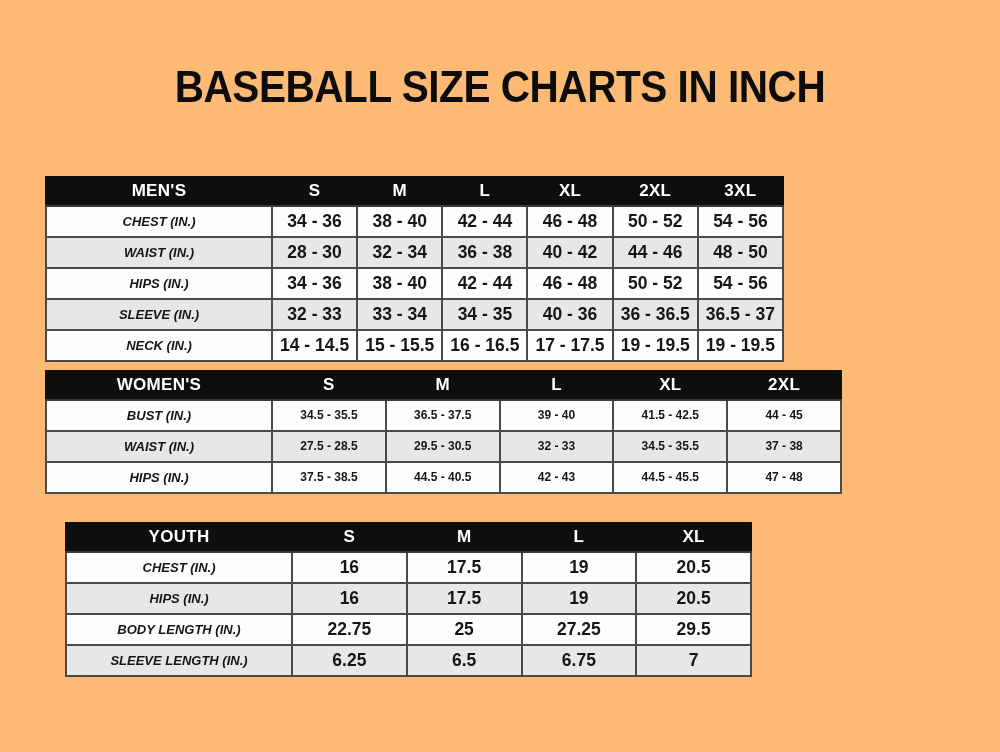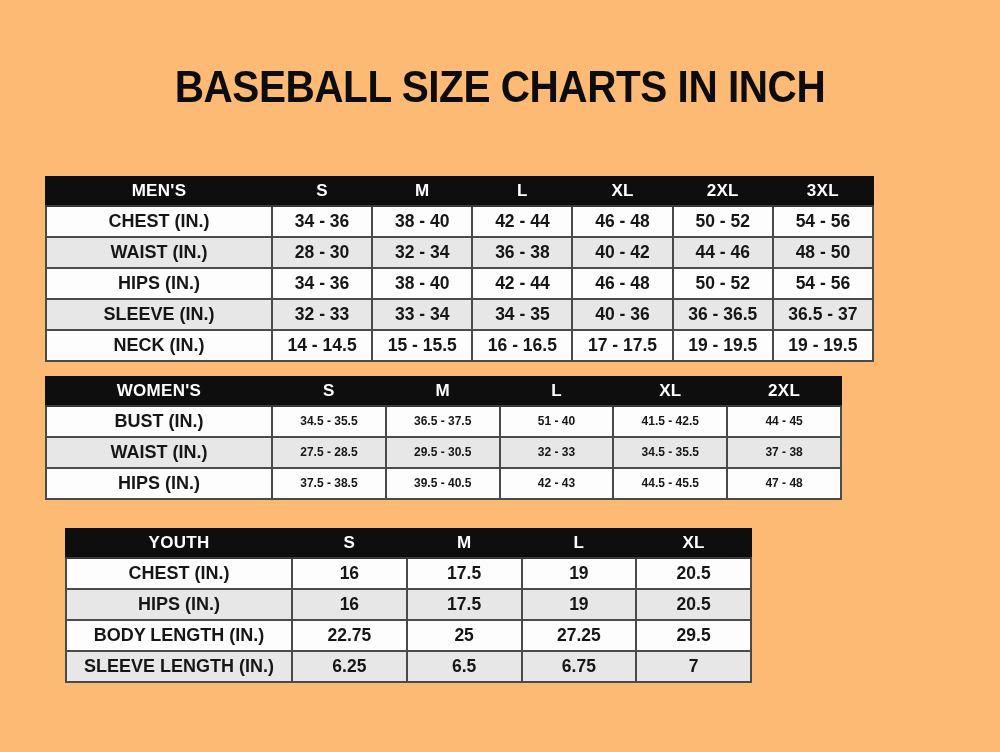--- a/index.html
+++ b/index.html
@@ -11,37 +11,37 @@
     margin:62px 0 0 0;text-align:center;
     font-size:45px;font-weight:bold;color:#0c0c0c;
     letter-spacing:-0.5px;transform:scaleX(0.90);transform-origin:50% 50%;
     line-height:1.1;white-space:nowrap;
   }
   .tbl-wrap{margin-left:45px;}
   table.size-table{
     border-collapse:collapse;table-layout:fixed;
     background:#fdfdfd;
   }
-  .tbl-mens{width:829px;margin-top:64px;padding-left:26px;}
-  .tbl-womens{width:797px;margin-top:14px;padding-left:12px;}
+  .tbl-mens{width:739px;margin-top:64px;padding-left:26px;}
+  .tbl-womens{width:797px;margin-top:8px;padding-left:12px;}
   .tbl-youth{width:687px;margin-top:28px;margin-left:20px;}
   col.label-col{width:226px;}
   .size-table th,.size-table td{
     border:2px solid #4a4a4a;
     text-align:center;vertical-align:middle;
     font-weight:bold;color:#161616;
     font-size:17.5px;padding:0;height:29px;
     overflow:hidden;white-space:nowrap;
   }
   .size-table thead th{
     background:#0e0e0e;color:#ffffff;border-color:#0e0e0e;
     height:27px;font-size:17px;letter-spacing:0.3px;
     border-bottom:2px solid #3a3a3a;
   }
-  .size-table tbody th{font-size:18px;}
+  .size-table tbody th{font-size:13px;font-style:italic;}
   .tbl-womens td{font-size:12px;}
   .size-table tbody tr{background:#fdfdfd;}
   .size-table tbody tr.alt{background:#e7e7e7;}
 </style>
 </head>
 <body>
 
 <div class="page">
   <h1 class="title">BASEBALL SIZE CHARTS IN INCH</h1>
   <div class="tbl-wrap">
@@ -133,36 +133,36 @@
             <th>L</th>
             <th>XL</th>
             <th>2XL</th>
           </tr>
         </thead>
         <tbody>
           <tr>
             <th>BUST (IN.)</th>
             <td>34.5 - 35.5</td>
             <td>36.5 - 37.5</td>
-            <td>51 - 40</td>
+            <td>39 - 40</td>
             <td>41.5 - 42.5</td>
             <td>44 - 45</td>
           </tr>
           <tr class="alt">
             <th>WAIST (IN.)</th>
             <td>27.5 - 28.5</td>
             <td>29.5 - 30.5</td>
             <td>32 - 33</td>
             <td>34.5 - 35.5</td>
             <td>37 - 38</td>
           </tr>
           <tr>
             <th>HIPS (IN.)</th>
             <td>37.5 - 38.5</td>
-            <td>39.5 - 40.5</td>
+            <td>44.5 - 40.5</td>
             <td>42 - 43</td>
             <td>44.5 - 45.5</td>
             <td>47 - 48</td>
           </tr>
         </tbody>
       </table>
     </div>
   <div class="tbl-wrap">
       <table class="size-table tbl-youth">
         <colgroup>

